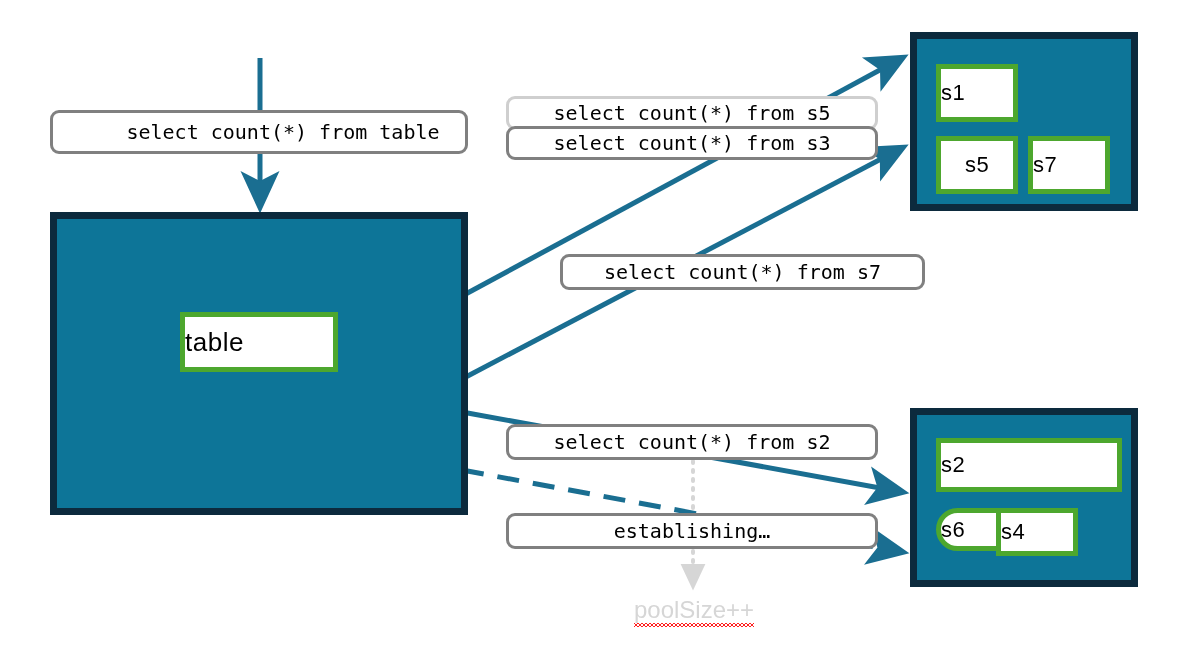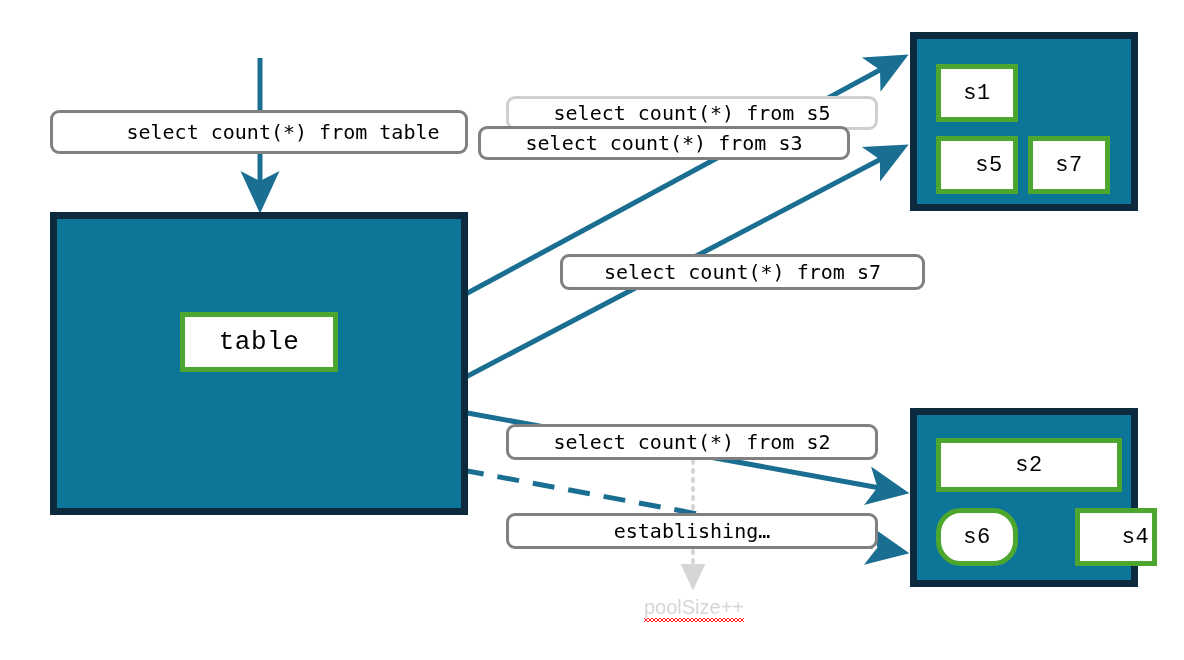--- a/index.html
+++ b/index.html
@@ -39,22 +39,21 @@
   #shard-box-b { left: 910px; top: 408px; width: 228px; height: 179px; }
 
   
   .node {
     position: absolute;
     background: #ffffff;
     border: 5px solid #4da72e;
     box-sizing: border-box;
     display: flex;
     align-items: center;
-    justify-content: center;
-    font-family: Liberation Mono, monospace;
+    font-family: Liberation Sans, sans-serif;
     color: #000000;
     letter-spacing: 0.5px;
   }
   #node-table {
     left: 180px; top: 312px; width: 158px; height: 60px;
     font-size: 26px;
   }
   .shard-node { font-size: 22px; }
 
   
@@ -69,34 +68,34 @@
     justify-content: center;
     font-family: "DejaVu Sans Mono", "Liberation Mono", monospace;
     font-size: 20px;
     color: #000000;
     white-space: nowrap;
   }
   .label-box.faded { border-color: #cfcfcf; }
 
   #lbl-table { left: 50px;  top: 110px; width: 418px; height: 44px; padding-left: 48px; }
   #lbl-s5    { left: 506px; top: 96px;  width: 372px; height: 34px; }
-  #lbl-s3    { left: 478px; top: 126px; width: 372px; height: 34px; }
+  #lbl-s3    { left: 506px; top: 126px; width: 372px; height: 34px; }
   #lbl-s7    { left: 560px; top: 254px; width: 365px; height: 36px; }
   #lbl-s2    { left: 506px; top: 424px; width: 372px; height: 36px; text-align: center; }
   #lbl-est   { left: 506px; top: 513px; width: 372px; height: 36px; }
 
   
   #poolsize {
     position: absolute;
     left: 596px;
     top: 596px;
     width: 196px;
     text-align: center;
     font-family: "Liberation Sans", sans-serif;
-    font-size: 20px;
+    font-size: 24px;
     color: #d6d6d6;
     white-space: nowrap;
   }
   #poolsize .squiggle {
     position: relative;
     display: inline-block;
   }
   #poolsize .squiggle::after {
     content: "";
     position: absolute;
@@ -153,24 +152,24 @@
     <span>s5</span>
   </div>
   <div class="node shard-node" style="left:1028px; top:136px; width:82px; height:58px;">
     <span>s7</span>
   </div>
 
   <div class="pool-box" id="shard-box-b"></div>
   <div class="node shard-node" style="left:936px; top:438px; width:186px; height:54px;">
     <span>s2</span>
   </div>
-  <div class="node shard-node" style="left:936px; top:508px; width:82px; height:58px;border-radius:25px;">
+  <div class="node shard-node" style="left:936px; top:508px; width:82px; height:43px;border-radius:25px;">
     <span>s6</span>
   </div>
-  <div class="node shard-node" style="left:1075px; top:508px; width:82px; height:58px;padding-left:39px;">
+  <div class="node shard-node" style="left:996px; top:508px; width:82px; height:48px;">
     <span>s4</span>
   </div>
 
   <div class="label-box" id="lbl-table">
     <span>select count(*) from table</span>
   </div>
 
   <div class="label-box faded" id="lbl-s5">
     <span>select count(*) from s5</span>
   </div>

